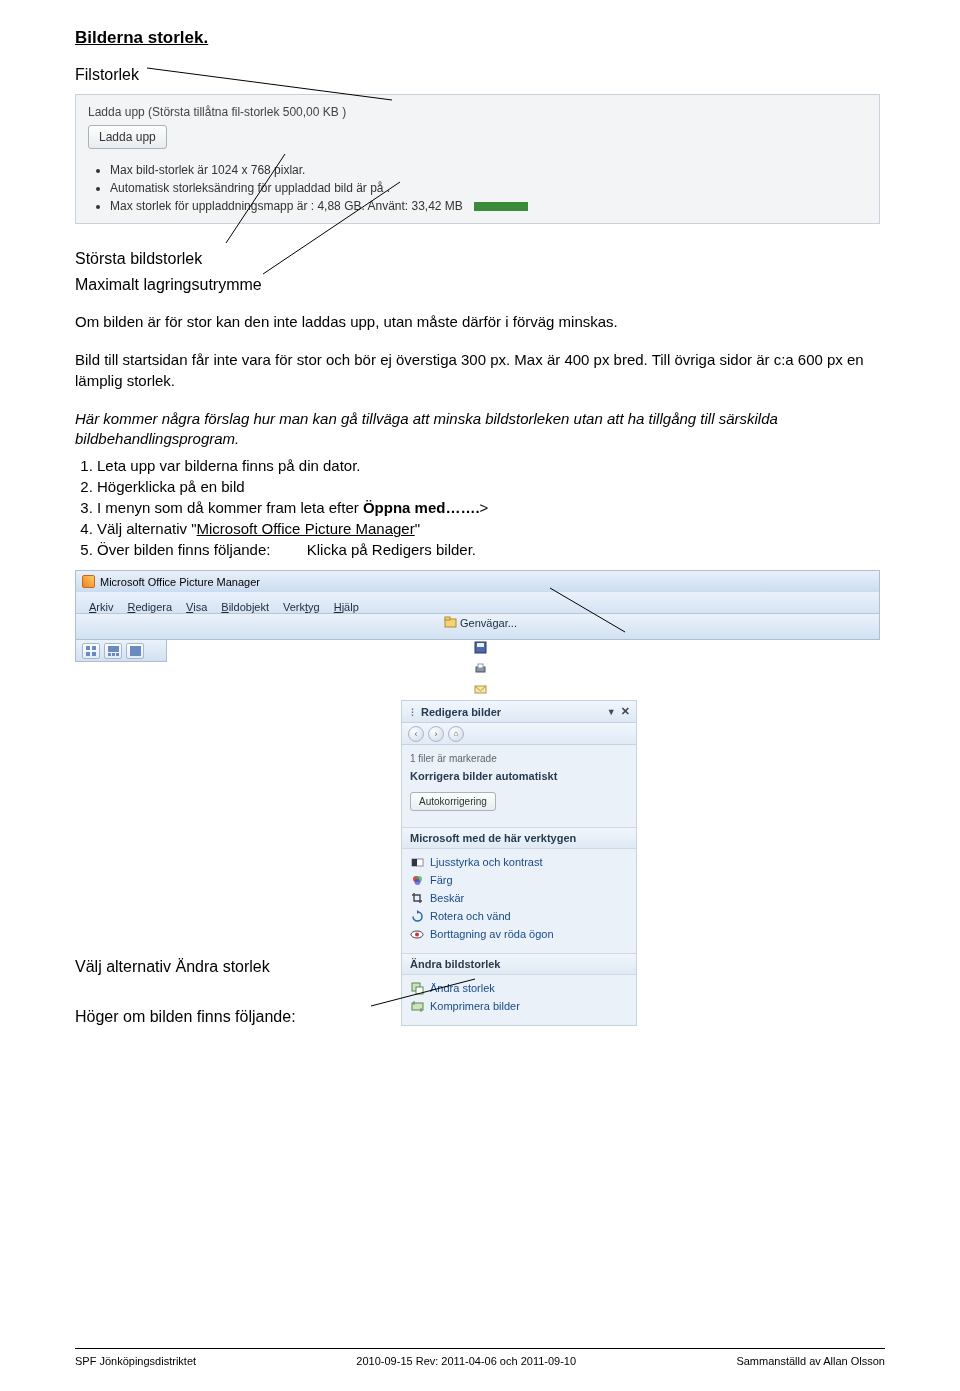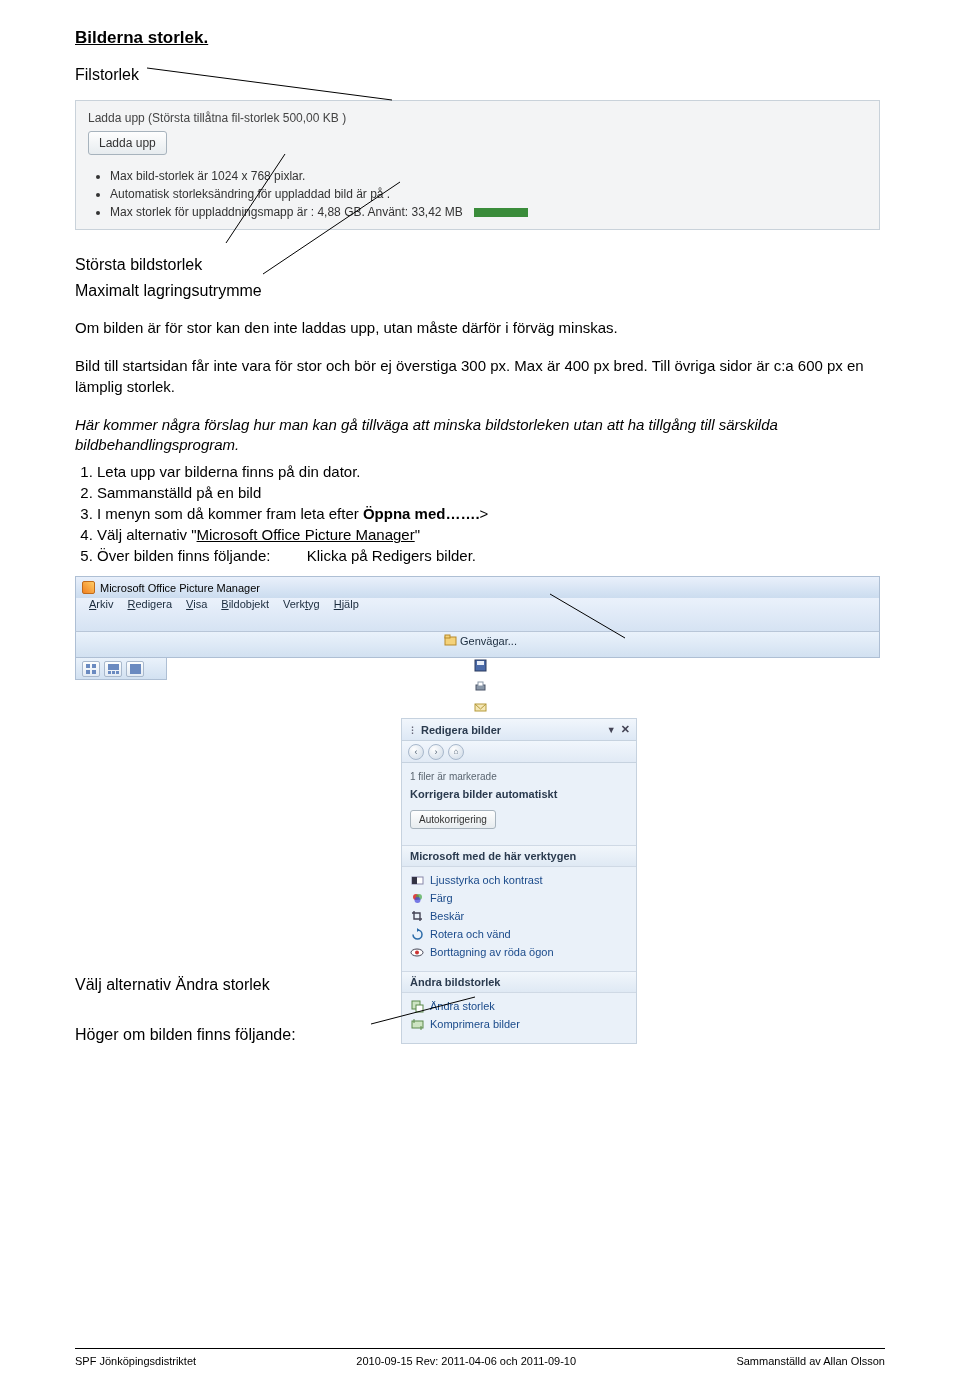--- a/index.html
+++ b/index.html
@@ -17,21 +17,21 @@
     .label { font-size: 16px; margin-bottom: 8px; }
     .para { font-size: 15px; margin-top: 18px; line-height: 1.35; }
     .italic { font-style: italic; }
     .numlist { margin-top: 6px; padding-left: 22px; }
     .numlist li { font-size: 15px; line-height: 1.4; }
     .underline { text-decoration: underline; }
     .bold { font-weight: bold; }
 
     
     .upload-panel {
-      margin-top: 16px;
+      margin-top: 10px;
       border: 1px solid #c9d2da;
       background: #f3f4f5;
       padding: 10px 12px 8px 12px;
       width: 805px;
       font-family: Tahoma, Arial, sans-serif;
       font-size: 12px;
       color: #333;
     }
     .upload-title { color: #444; margin-bottom: 6px; }
     .btn {
@@ -69,23 +69,23 @@
     }
     .titlebar .appicon {
       width: 13px; height: 13px;
       background: linear-gradient(45deg, #f08020, #ffcc66);
       border: 1px solid #c06a1a;
       margin-right: 5px;
       border-radius: 2px;
     }
     .menubar {
       background: linear-gradient(#eaf1fb, #d6e3f3);
-      height: 34px;
-      display: flex;
-      align-items: flex-start;
+      height: 22px;
+      display: flex;
+      align-items: flex-end;
       border: 1px solid #aebfd4;
       border-top: none;
       border-bottom: 1px solid #b8c6d8;
       padding-left: 6px;
     }
     .menubar span.mitem { padding: 0 7px; color: #1a2b3d; font-size: 11px; }
     .menubar span.mitem .ul { text-decoration: underline; }
     .toolbar {
       background: linear-gradient(#eaf2fb, #d2e1f1);
       height: 26px;
@@ -249,21 +249,21 @@
   <line x1="226" y1="243" x2="285" y2="154" stroke="#000" stroke-width="1"></line>
   <line x1="263" y1="274" x2="400" y2="182" stroke="#000" stroke-width="1"></line>
 </svg>
 
 <p class="para">Om bilden är för stor kan den inte laddas upp, utan måste därför i förväg minskas.</p>
 <p class="para">Bild till startsidan får inte vara för stor och bör ej överstiga 300 px. Max är 400 px bred. Till övriga sidor är c:a 600 px en lämplig storlek.</p>
 <p class="para italic">Här kommer några förslag hur man kan gå tillväga att minska bildstorleken utan att ha tillgång till särskilda bildbehandlingsprogram.</p>
 
 <ol class="numlist">
   <li>Leta upp var bilderna finns på din dator.</li>
-  <li>Sammanställd på en bild</li>
+  <li>Högerklicka på en bild</li>
   <li>
     <span>I menyn som då kommer fram leta efter </span><span class="bold">Öppna med…….</span><span>&gt;</span>
   </li>
   <li>
     <span>Välj alternativ "</span><span class="underline">Microsoft Office Picture Manager</span><span>"</span>
   </li>
   <li>
     <span>Över bilden finns följande:</span>
     <span style="display:inline-block; width:28px;"></span>
     <span>Klicka på Redigers bilder.</span>

